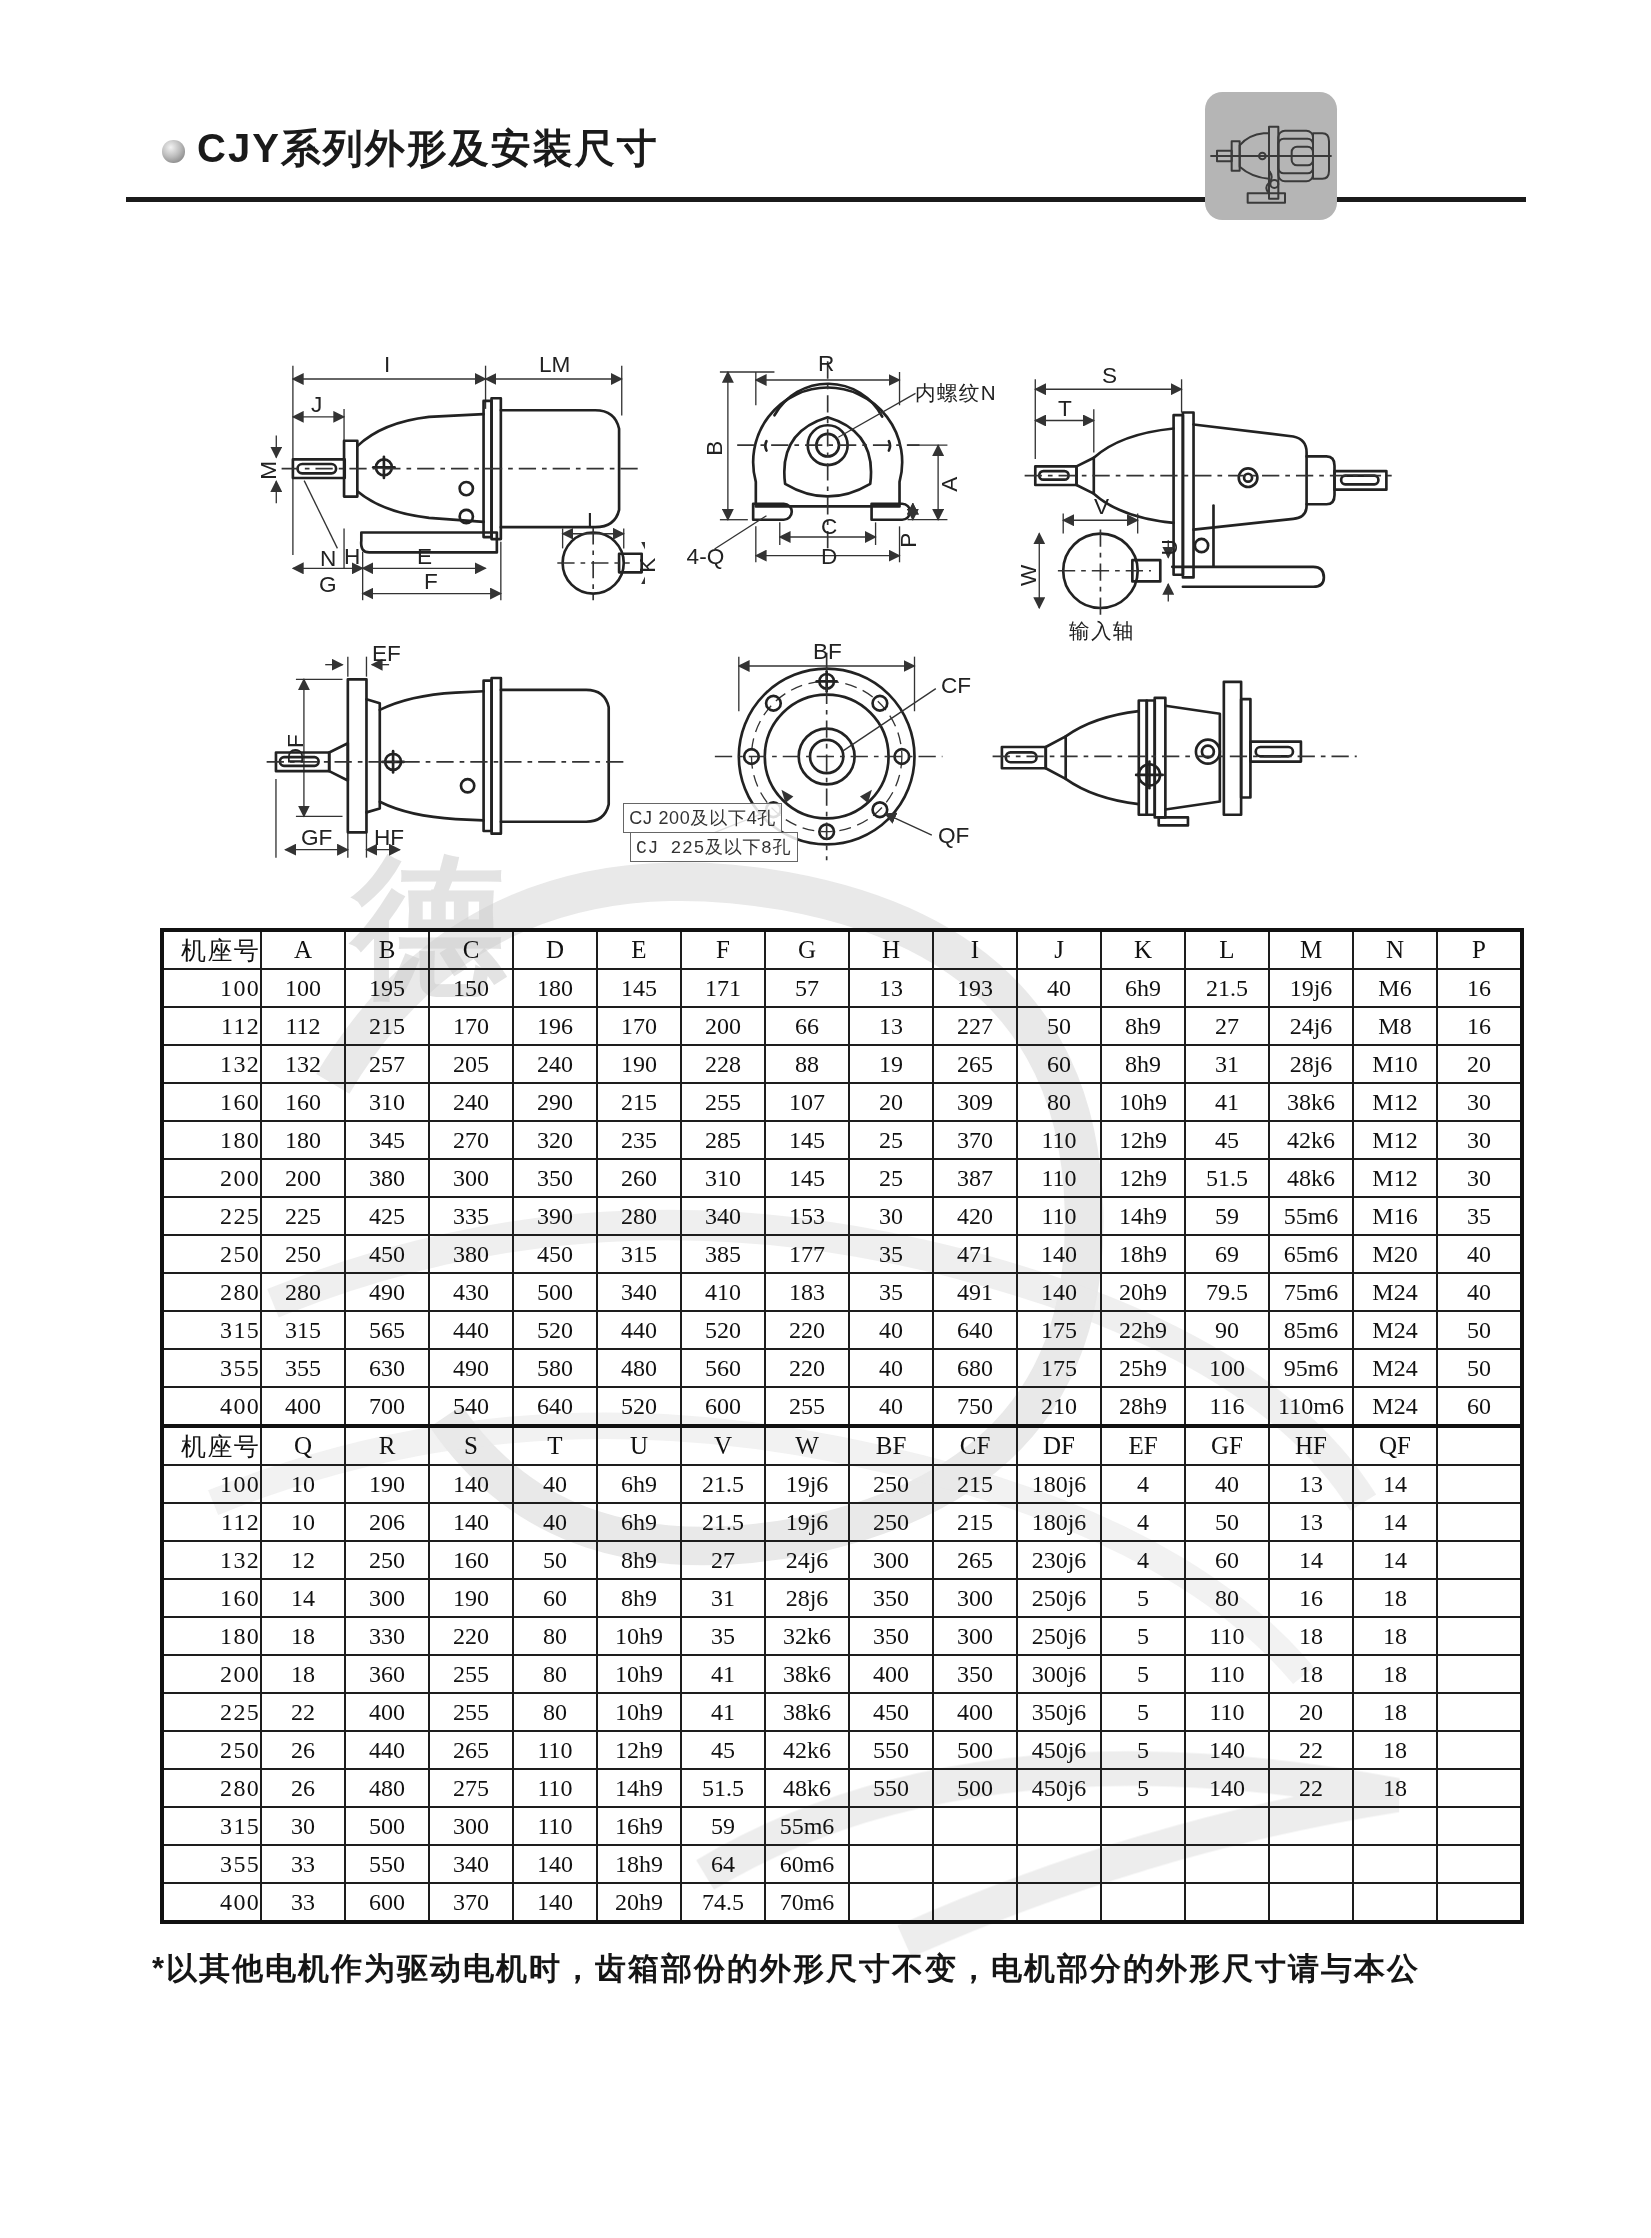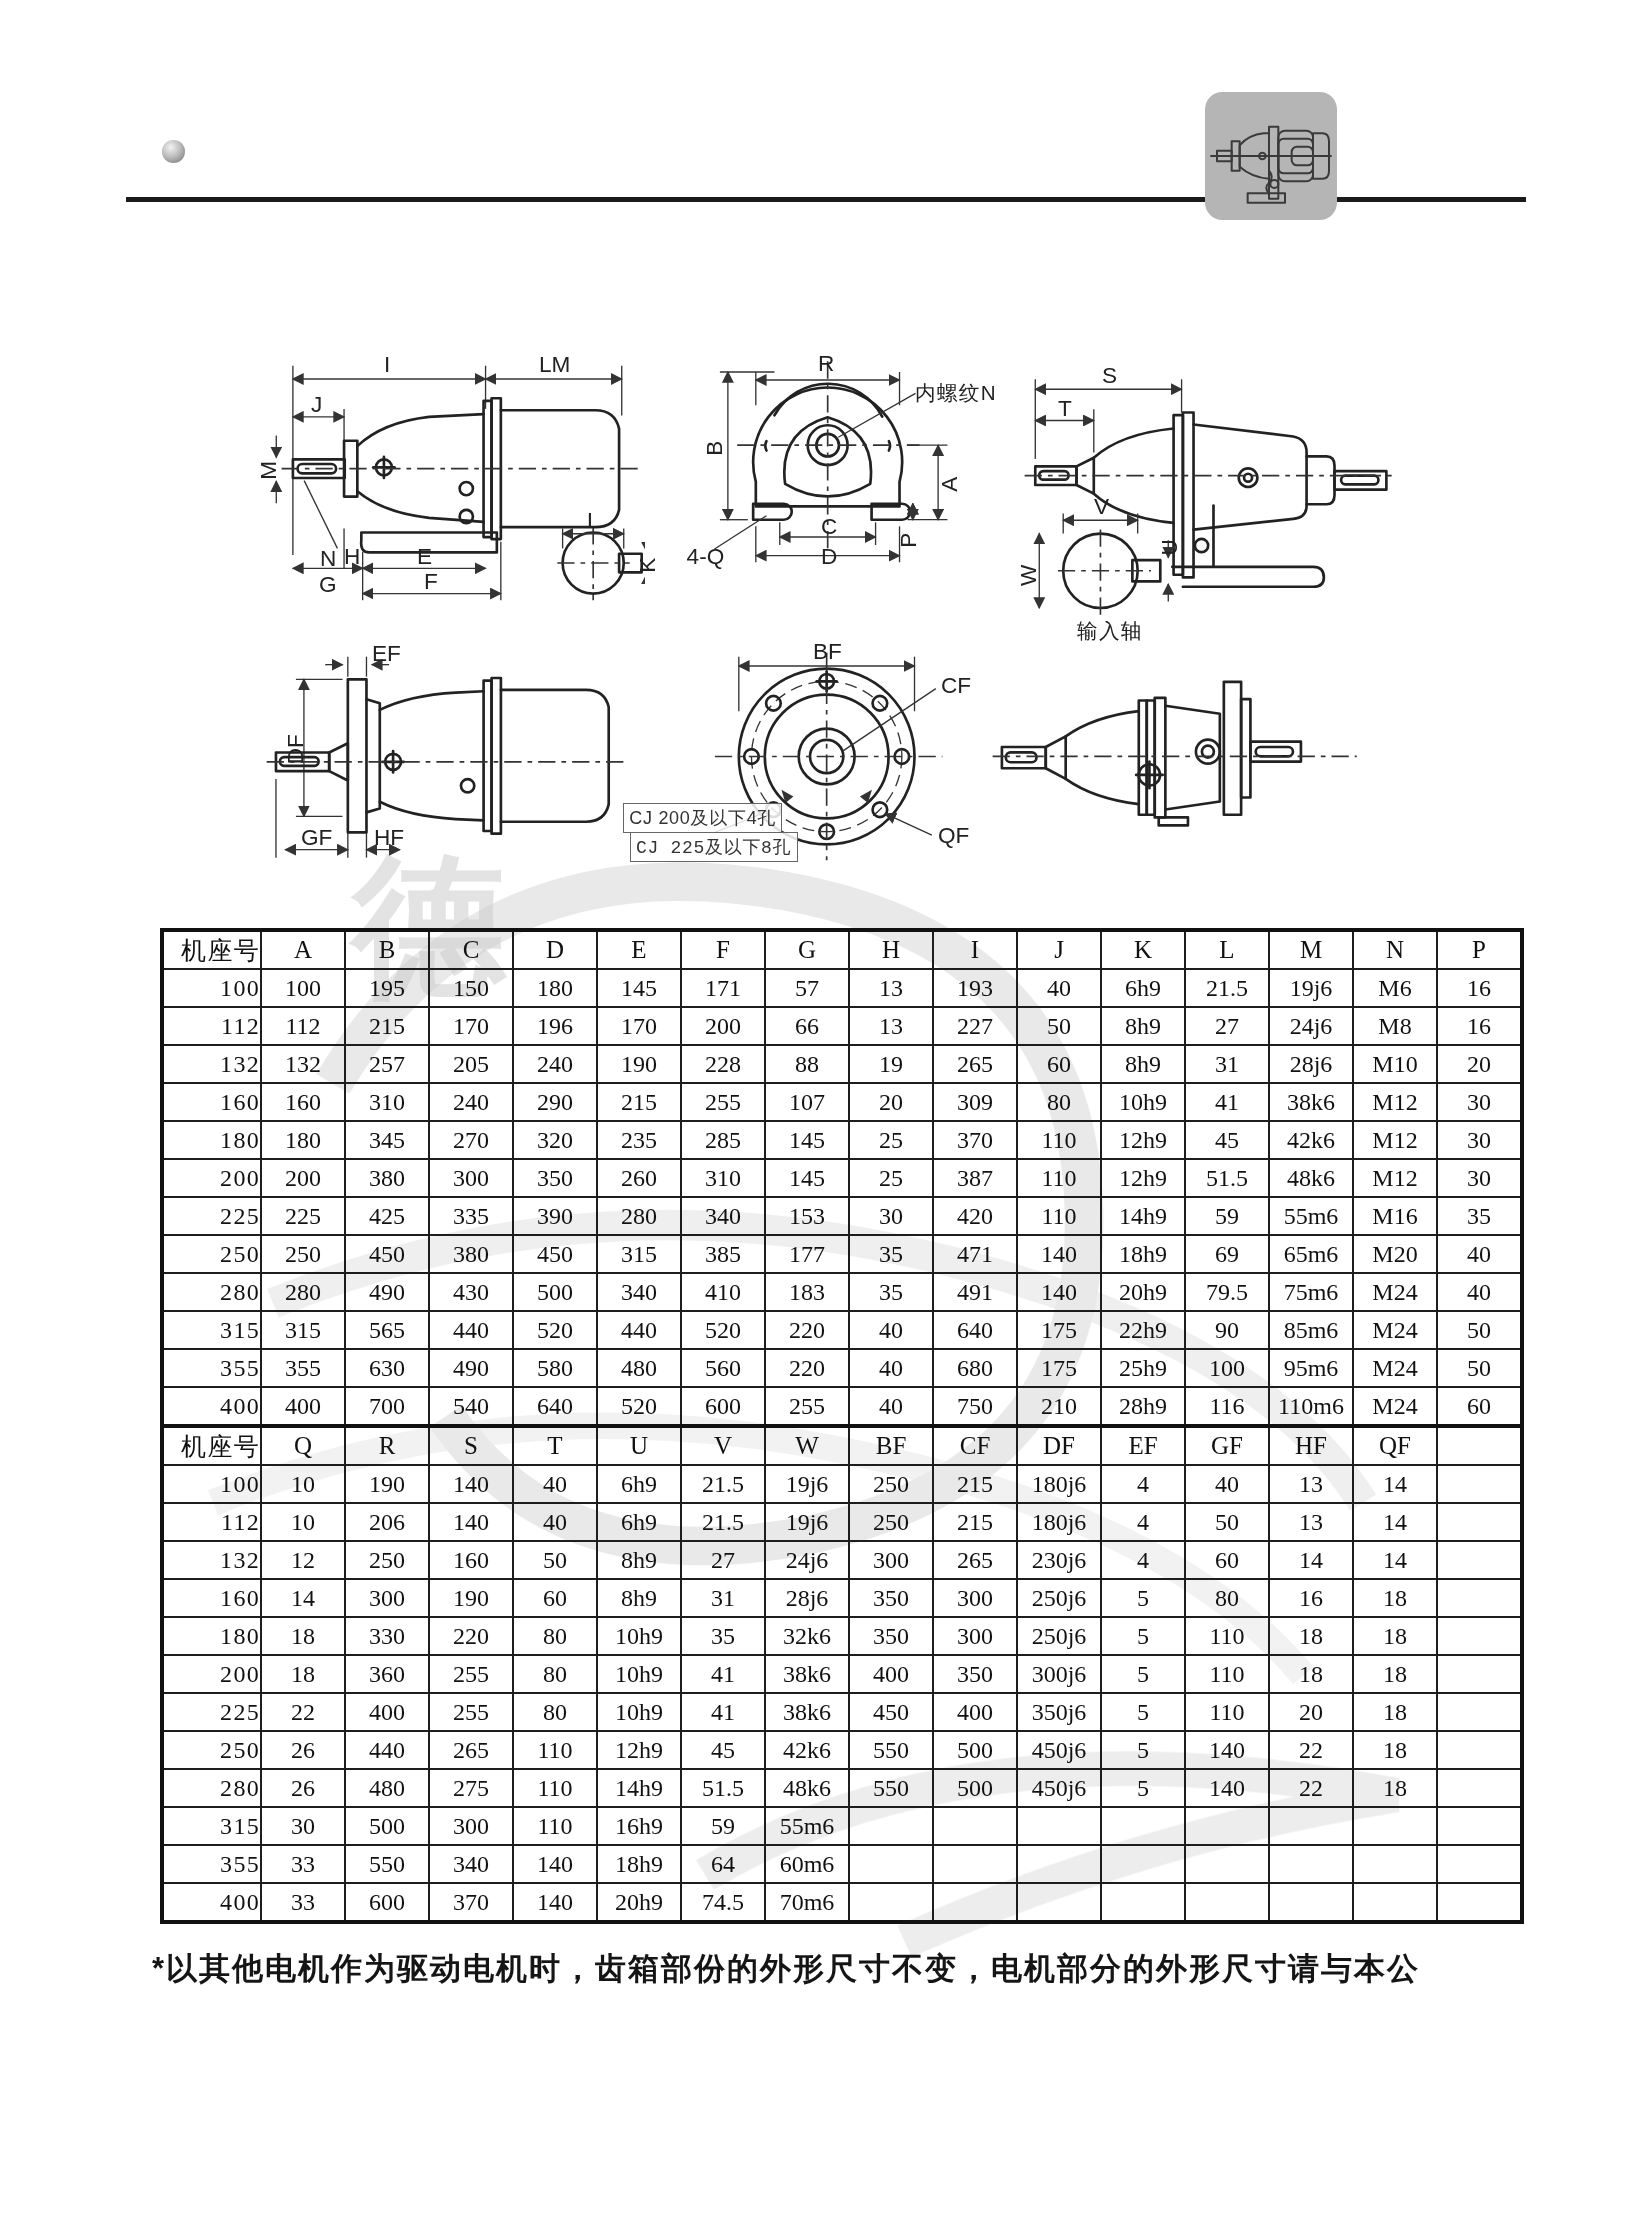--- a/index.html
+++ b/index.html
@@ -45,20 +45,21 @@
   .thin{stroke:#333;stroke-width:2;fill:none;}
   .cl{stroke:#333;stroke-width:2.5;fill:none;stroke-dasharray:26 9 7 9;}
   .arr{fill:#333;}
 </style>
 </head>
 <body>
 
 <div class="page">
 
   <div class="bullet"></div>
+  <div class="title">CJY系列外形及安装尺寸</div>
   <div class="rule"></div>
   <div class="icon-box">
     <svg width="132" height="128" viewBox="0 0 198 192">
       <g stroke="#3a3a3a" stroke-width="3" fill="none" stroke-linejoin="round">
         <line x1="8" y1="96" x2="190" y2="96"></line>
         <rect x="18" y="88" width="22" height="16"></rect>
         <rect x="40" y="74" width="12" height="44"></rect>
         <path d="M52,80 Q66,64 88,62 L96,62 L96,130 Q70,128 52,112 Z"></path>
         <rect x="96" y="52" width="14" height="108"></rect>
         <rect x="110" y="58" width="52" height="76" rx="10"></rect>
@@ -259,21 +260,21 @@
         <line x1="232" y1="384" x2="232" y2="358" marker-end="url(#m3)"></line>
       </g>
       <line class="cl" x1="130" y1="276" x2="130" y2="404"></line>
       <line class="cl" x1="66" y1="338" x2="206" y2="338"></line>
     </svg>
     <div class="dim-label" style="left:88px;top:18.6px;">S</div>
     <div class="dim-label" style="left:44px;top:52px;">T</div>
     <div class="dim-label" style="left:80px;top:150px;">V</div>
     <div class="dim-label rot" style="left:5.3px;top:218px;">W</div>
     <div class="dim-label rot" style="left:148px;top:190px;">U</div>
-    <div class="dim-label cjk" style="left:63px;top:267px;">输入轴</div>
+    <div class="dim-label cjk" style="left:55px;top:267px;">输入轴</div>
   </div>
 
   <div class="drawing" style="left:256px;top:638px;width:376px;height:233px;">
     <svg width="376" height="233" viewBox="0 0 565 350">
       <defs>
         <marker id="m4" viewBox="0 0 10 10" refX="9" refY="5" markerWidth="9" markerHeight="9" orient="auto-start-reverse">
           <path d="M0,0L10,5L0,10z" class="arr"></path>
         </marker>
       </defs>
       <g class="thin">

